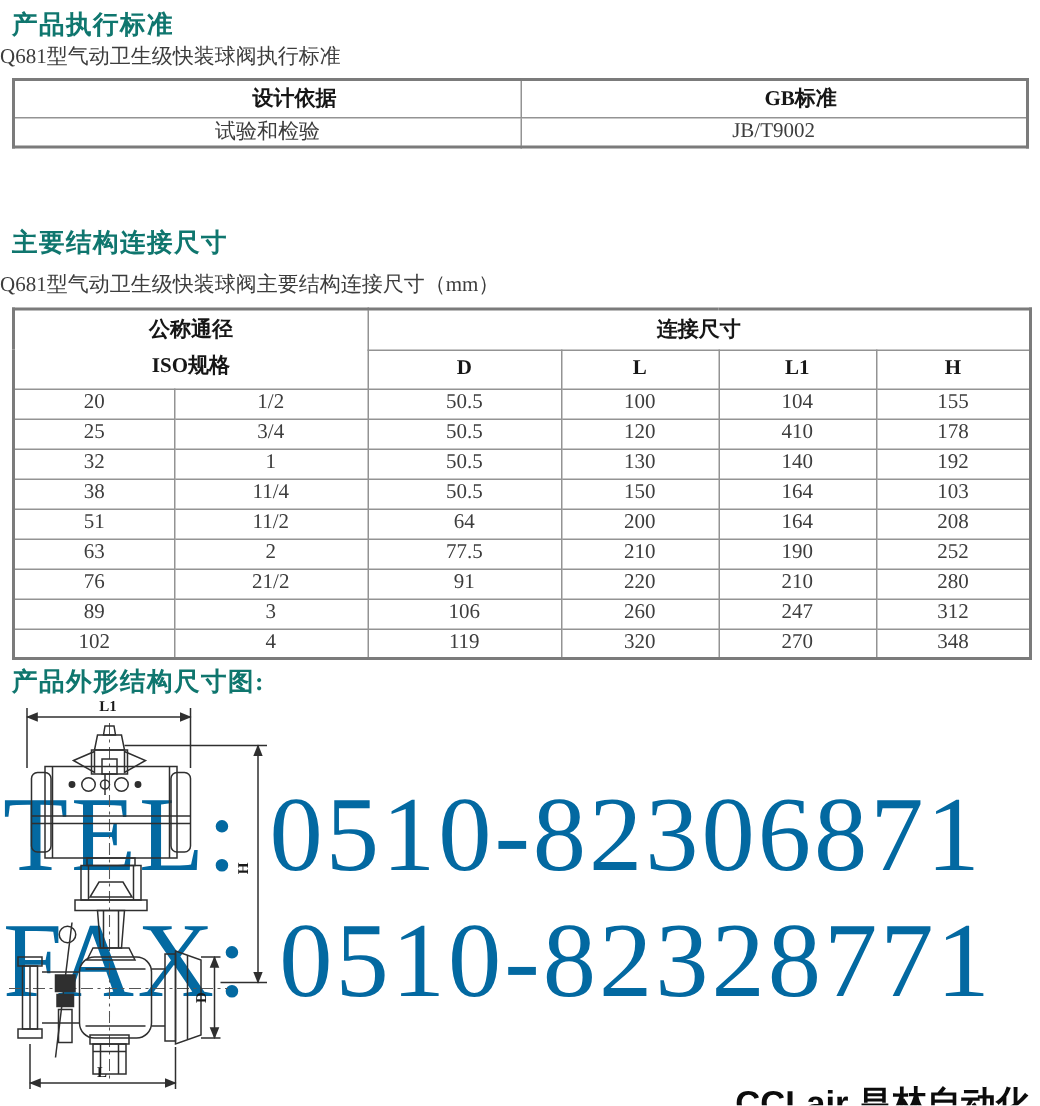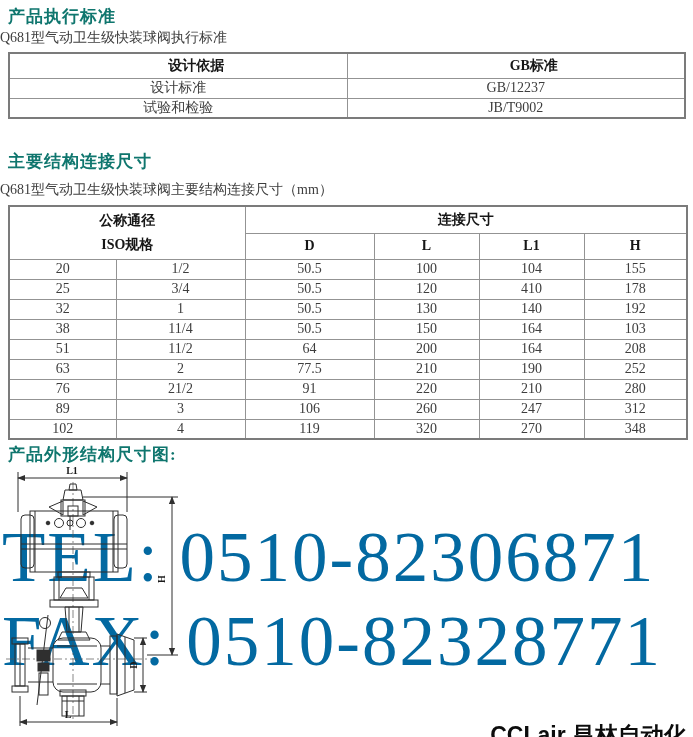--- a/index.html
+++ b/index.html
@@ -121,24 +121,20 @@
     <colgroup>
         <col style="width:50%">
         <col style="width:50%">
       </colgroup>
     <tbody>
         <tr>
       <th>设计依据</th>
       <th>GB标准</th>
     </tr>
     <tr>
-      <td>设计标准</td>
-      <td>GB/12237</td>
-    </tr>
-    <tr>
       <td>试验和检验</td>
       <td>JB/T9002</td>
     </tr>
   </tbody>
     </table>
 
   <div class="section-title" id="title-dimensions">主要结构连接尺寸</div>
 
   <div class="caption" id="caption-dimensions">Q681型气动卫生级快装球阀主要结构连接尺寸（mm）</div>
 

